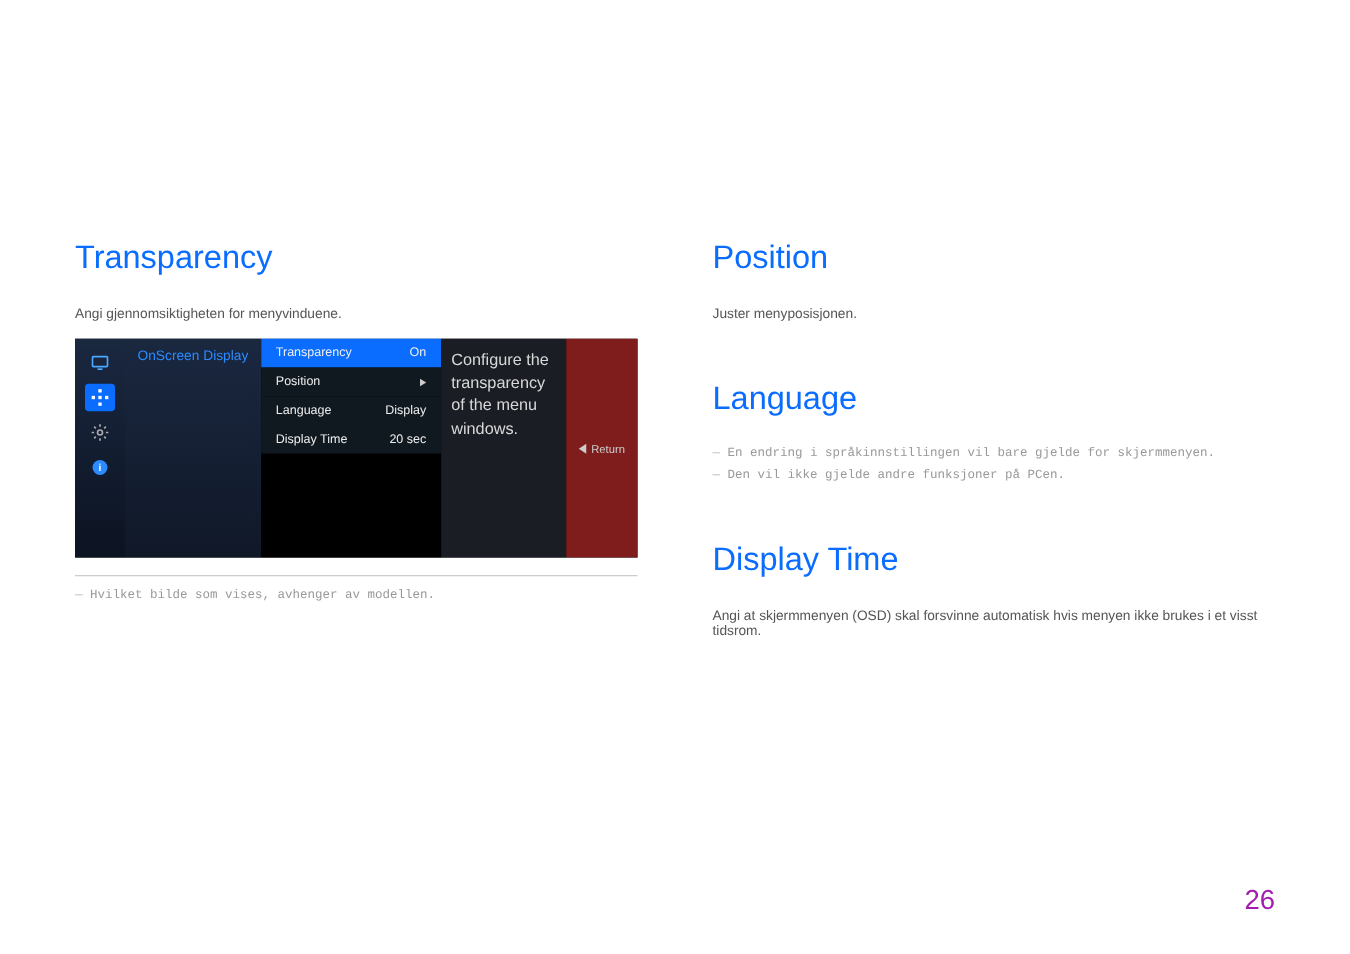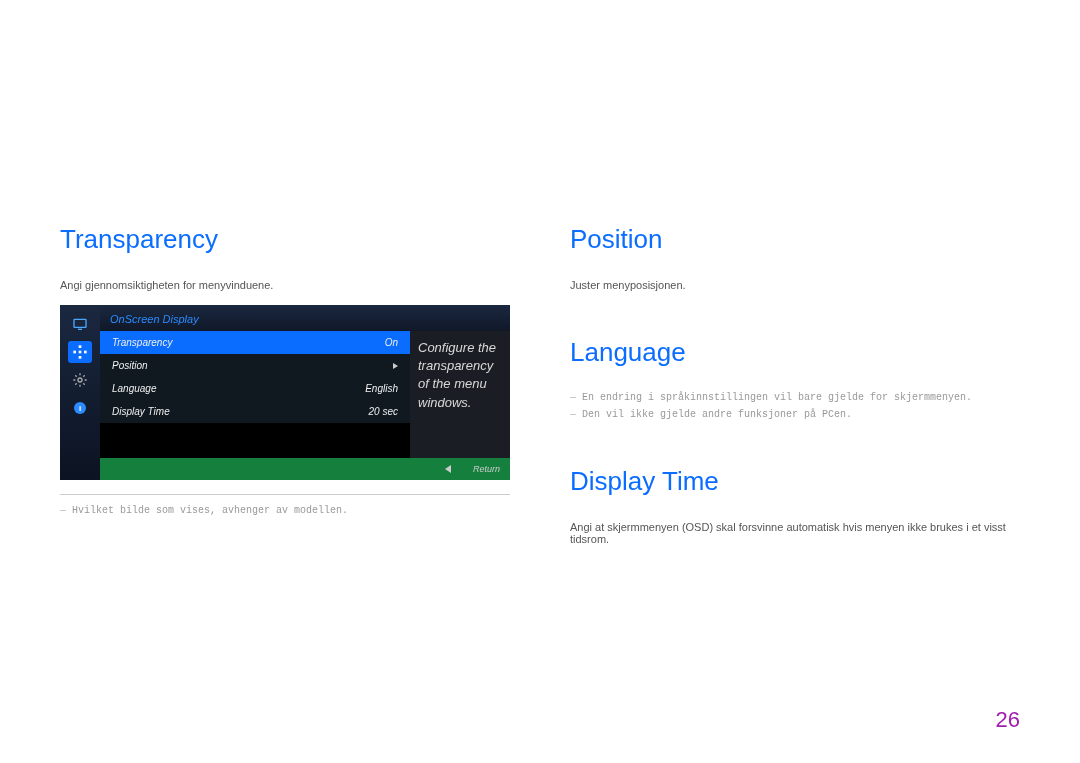--- a/index.html
+++ b/index.html
@@ -14,21 +14,20 @@
   .page {
     position: absolute;
     top: 190px;
     left: 60px;
     right: 60px;
     display: flex;
     gap: 60px;
   }
   .col {
     flex: 1;
-    margin-top: 34px;
   }
   .h-blue {
     color: #0a6dff;
     font-size: 26px;
     font-weight: 500;
     margin-bottom: 24px;
   }
   .body-text {
     font-size: 11px;
     color: #555;
@@ -85,22 +84,21 @@
     align-items: center;
     justify-content: center;
     border-radius: 3px;
   }
   .osd-icon.active {
     background: #0a6dff;
   }
   .osd-main {
     flex: 1;
     display: flex;
-    flex-direction: column;
-    font-style: italic;
+    flex-direction: row;
   }
   .osd-title {
     color: #2b8bff;
     font-size: 11px;
     padding: 8px 10px 6px 10px;
     background: linear-gradient(#1a2840, #101828);
   }
   .osd-list {
     flex: 1;
     display: flex;
@@ -128,23 +126,23 @@
     background: #1a1e24;
     padding: 8px;
     font-size: 13px;
     color: #d8d8d8;
     line-height: 1.4;
   }
   .osd-footer {
     display: flex;
     justify-content: flex-end;
     align-items: center;
-    gap: 22px;
+    gap: 4px;
     padding: 6px 10px;
-    background: #15803d;
+    background: #7f1d1d;
     font-size: 9px;
     color: #ccc;
   }
   .triangle-left {
     width: 0; height: 0;
     border-top: 4px solid transparent;
     border-bottom: 4px solid transparent;
     border-right: 6px solid #ccc;
   }
   .triangle-right-sm {
@@ -201,21 +199,21 @@
             <div class="osd-item selected">
               <span>Transparency</span>
               <span>On</span>
             </div>
             <div class="osd-item">
               <span>Position</span>
               <span class="triangle-right-sm"></span>
             </div>
             <div class="osd-item">
               <span>Language</span>
-              <span>English</span>
+              <span>Display</span>
             </div>
             <div class="osd-item">
               <span>Display Time</span>
               <span>20 sec</span>
             </div>
             <div style="flex:1;background:#000"></div>
           </div>
           <div class="osd-hint">Configure the transparency of the menu windows.</div>
         </div>
         <div class="osd-footer">

